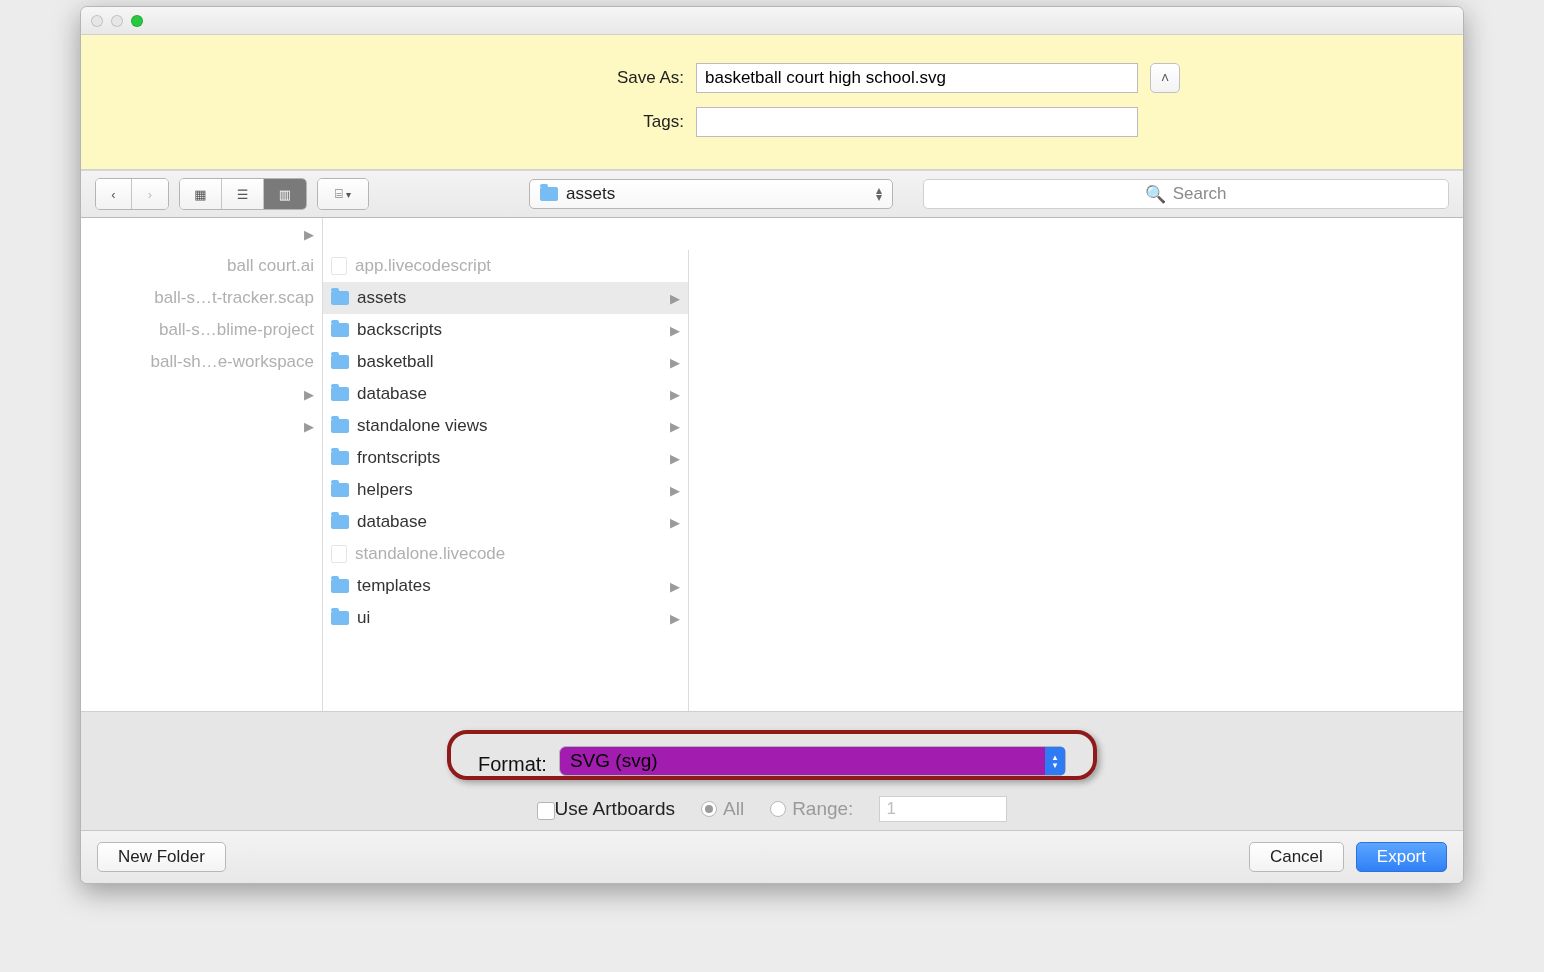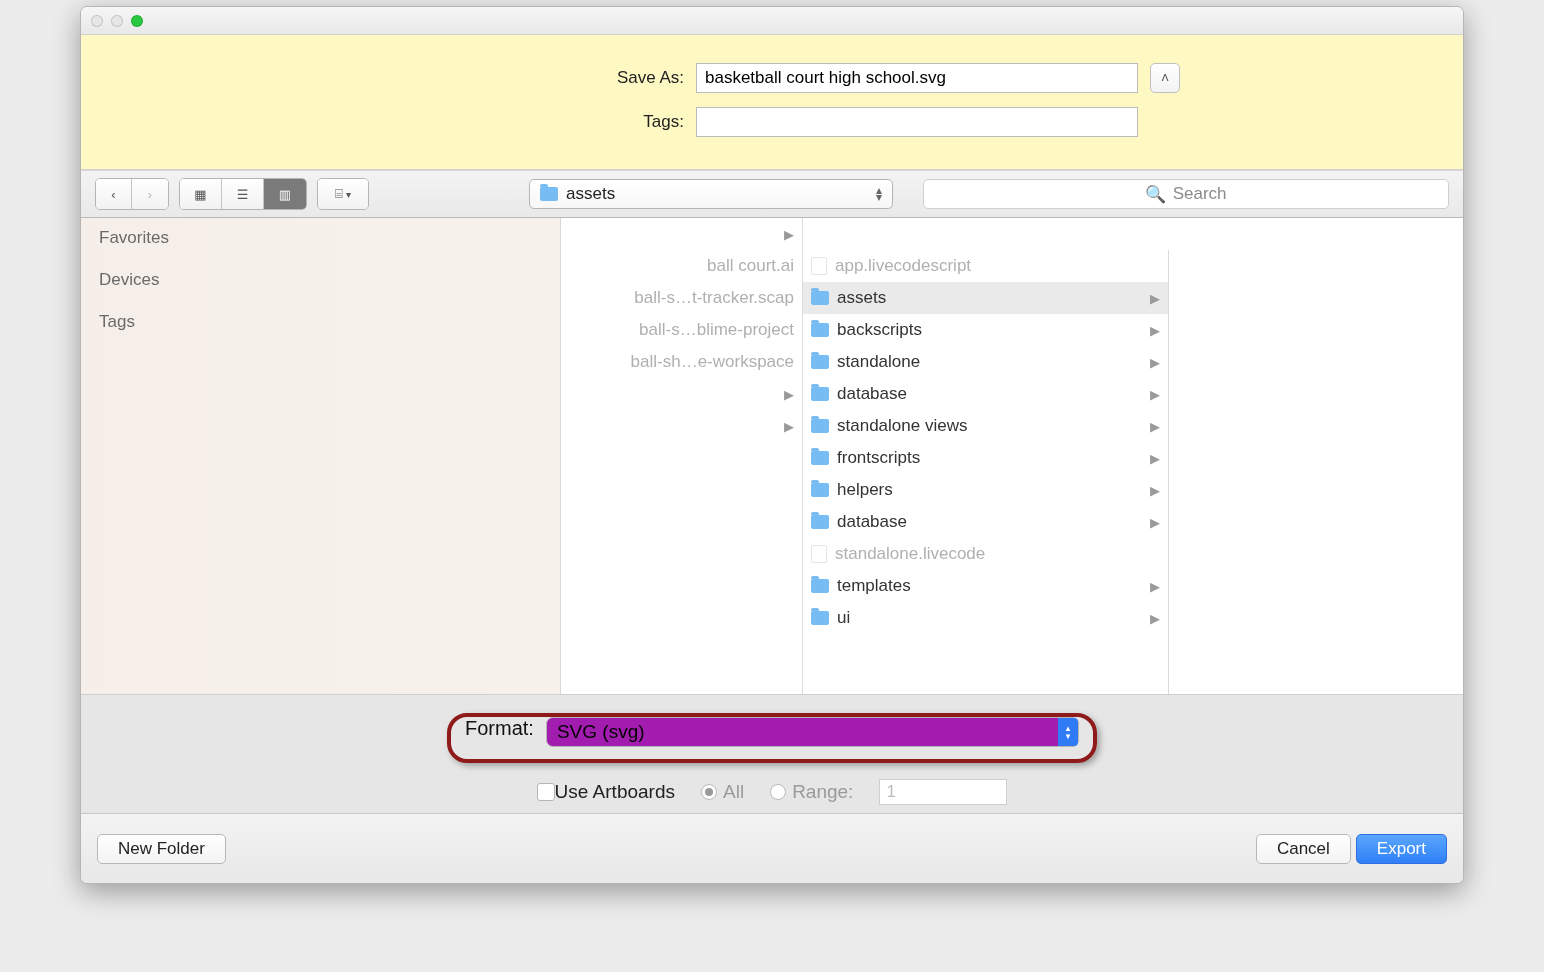--- a/index.html
+++ b/index.html
@@ -131,21 +131,21 @@
 .col3 .row { color:#b0b0b0;}
 .col3 .row .txt { white-space:nowrap; overflow:hidden; text-overflow:ellipsis; flex:1;}
 .format-bar {
   background:#e6e6e6; border-top:1px solid #cfcfcf;
   padding:18px 0 8px;
 }
 .format-highlight {
   width:650px; height:50px; margin:0 auto;
   border:4px solid #8f1a1a; border-radius:20px;
   box-shadow: 3px 3px 6px rgba(0,0,0,0.3);
-  display:flex; align-items:flex-start; padding:0 14px; gap:12px;
+  display:flex; align-items:flex-end; padding:0 27px; gap:12px;
 }
 .format-label { font-size:20px; color:#111;}
 .format-select {
   flex:1; height:30px; border:1px solid #b5b5b5;
   border-radius:7px; background:#a21caf;
   display:flex; align-items:center; padding:0 10px;
   font-size:19px; position:relative;
 }
 .format-select .updown-blue {
   width:20px; height:28px; background:#2f7bf6;
@@ -156,23 +156,23 @@
 }
 .artboard-row {
   display:flex; align-items:center; justify-content:center; gap:26px;
   margin-top:16px; font-size:19px; color:#9a9a9a;
 }
 .checkbox { width:18px; height:18px; border:1px solid #b5b5b5; border-radius:3px; background:#fff;}
 .radio { width:16px; height:16px; border:1px solid #b9b9b9; border-radius:50%; background:#fff; display:inline-block; position:relative;}
 .radio.checked::after { content:""; position:absolute; inset:3px; background:#9a9a9a; border-radius:50%;}
 .range-input { width:128px; height:26px; border:1px solid #cfcfcf; background:#fff; padding:0 6px; font-size:17px; color:#bdbdbd;}
 .bottom-bar {
-  height:70px; background:linear-gradient(#f3f3f3,#e8e8e8);
+  height:53px; background:linear-gradient(#f3f3f3,#e8e8e8);
   border-top:1px solid #c7c7c7;
-  display:flex; align-items:center; padding:0 16px; gap:5px;
+  display:flex; align-items:center; padding:0 16px; gap:12px;
 }
 .btn {
   height:30px; padding:0 20px;
   border:1px solid #b8b8b8; border-radius:5px;
   background:linear-gradient(#fff,#f3f3f3);
   font-size:17px; color:#222;
   display:flex; align-items:center;
 }
 .btn.primary {
   background:linear-gradient(#5aa6ff,#2f80f6);
@@ -239,25 +239,20 @@
           <span>▾</span>
         </span>
     </div>
     <div class="search-box">
       <span>🔍</span>
       <span>Search</span>
     </div>
   </div>
 
   <div class="browser">
-    <div class="sidebar">
-      <div class="sec">Favorites</div>
-      <div class="sec">Devices</div>
-      <div class="sec">Tags</div>
-    </div>
     <div class="col col1" id="col1">
         <div class="row">
           <span class="txt"></span>
           <span class="arrow">▶</span>
         </div>
         <div class="row">
           <span class="txt">ball court.ai</span>
         </div>
         <div class="row">
           <span class="txt">ball-s…t-tracker.scap</span>
@@ -287,21 +282,21 @@
           <span class="txt">assets</span>
           <span class="arrow">▶</span>
         </div>
         <div class="row">
           <span class="folder-icon"></span>
           <span class="txt">backscripts</span>
           <span class="arrow">▶</span>
         </div>
         <div class="row">
           <span class="folder-icon"></span>
-          <span class="txt">standalone</span>
+          <span class="txt">basketball</span>
           <span class="arrow">▶</span>
         </div>
         <div class="row">
           <span class="folder-icon"></span>
           <span class="txt">database</span>
           <span class="arrow">▶</span>
         </div>
         <div class="row">
           <span class="folder-icon"></span>
           <span class="txt">standalone views</span>
@@ -344,21 +339,21 @@
       <div class="format-label">Format:</div>
       <div class="format-select">
         <span>SVG (svg)</span>
         <span class="updown-blue">
             <span>▴</span>
             <span>▾</span>
           </span>
       </div>
     </div>
     <div class="artboard-row">
-      <label style="display:flex;align-items:center;gap:0">
+      <label style="display:flex;align-items:flex-end;gap:0">
         <span class="checkbox"></span>
         <span class="use-art-label">Use Artboards</span>
       </label>
       <label style="display:flex;align-items:center;gap:6px">
         <span class="radio checked"></span>
         <span>All</span>
       </label>
       <label style="display:flex;align-items:center;gap:6px">
         <span class="radio"></span>
         <span>Range:</span>

